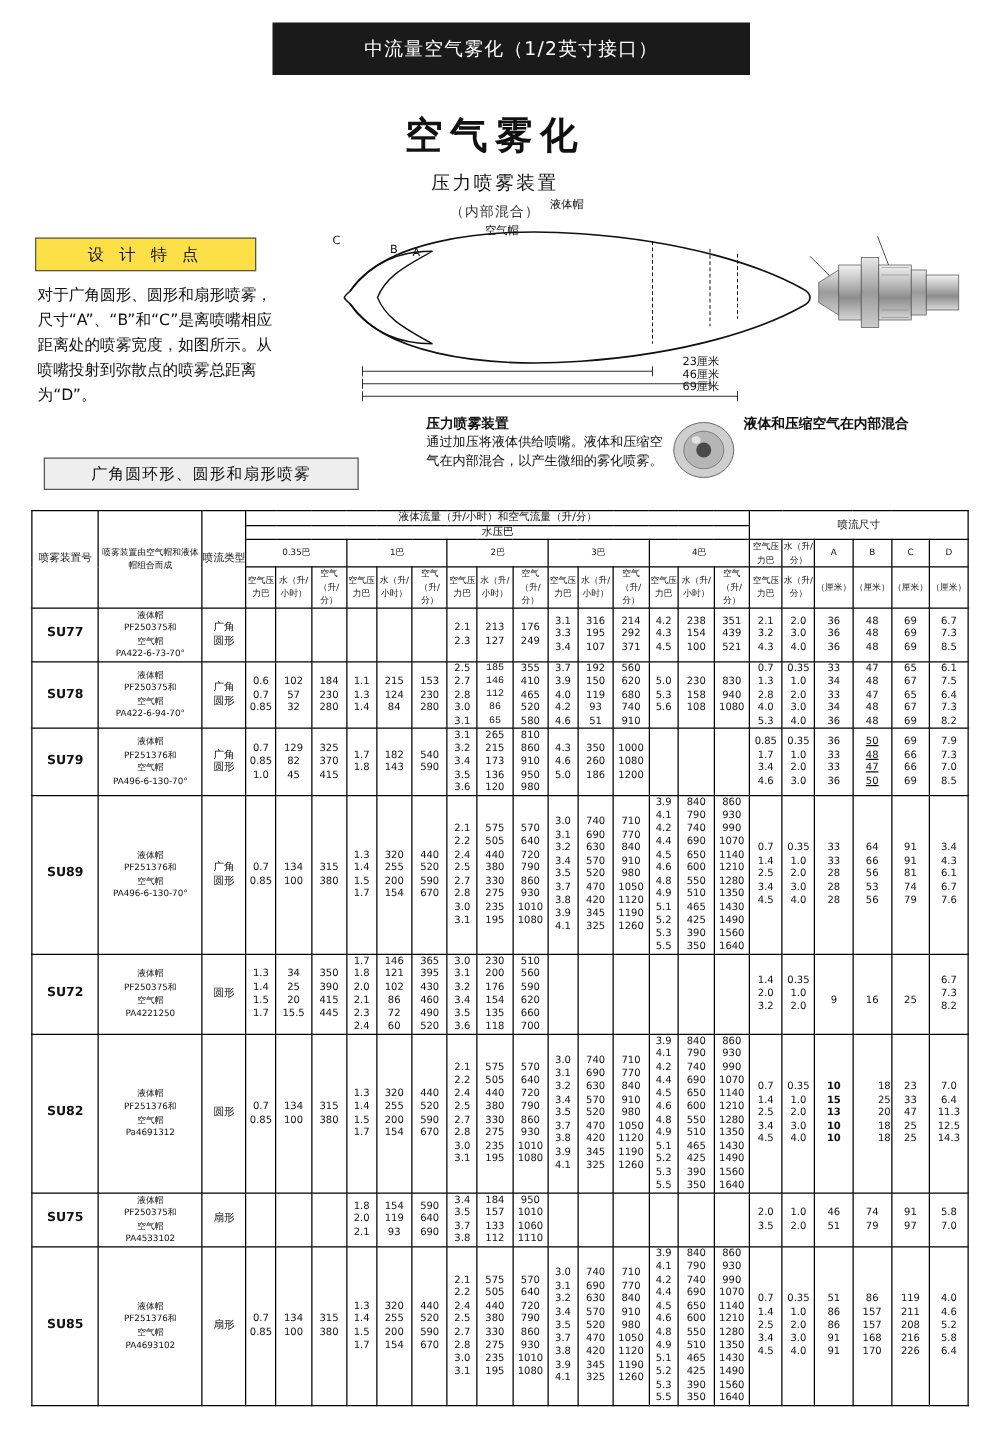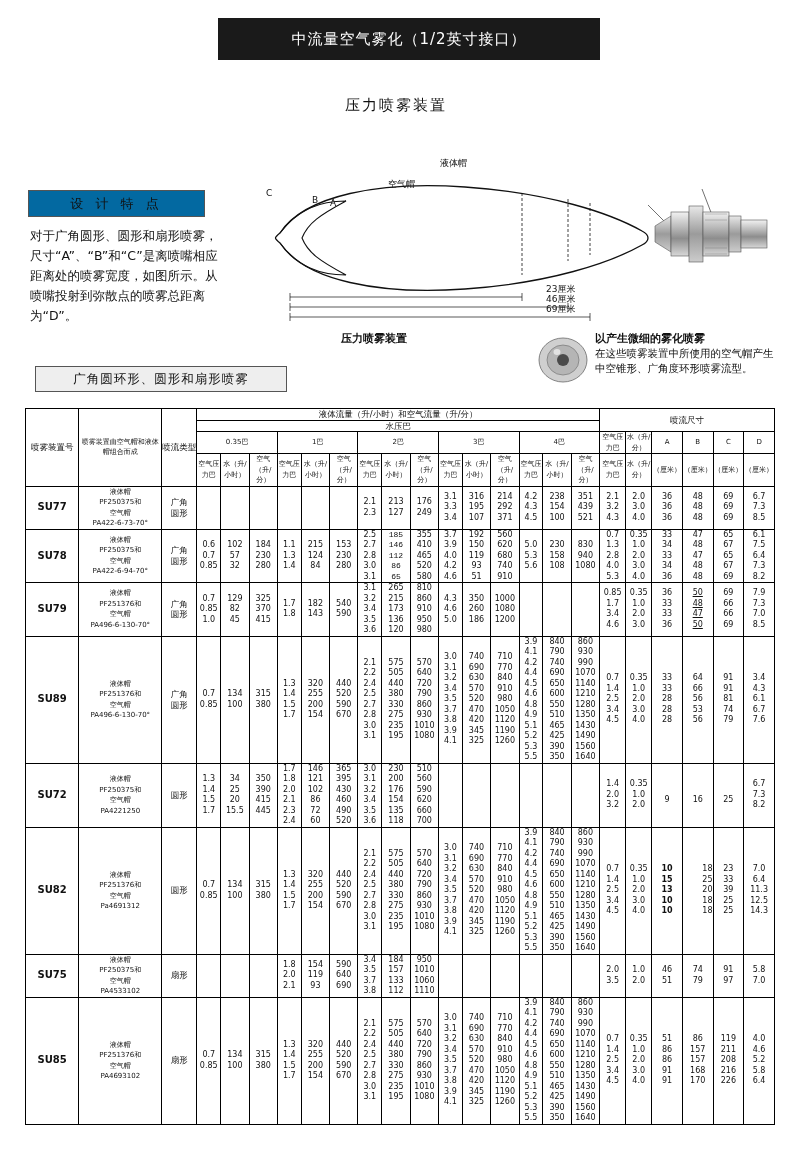--- a/index.html
+++ b/index.html
@@ -20,21 +20,21 @@
   }
   
   .title-block{position:absolute;left:246px;top:88px;width:300px;text-align:center;}
   .t1{font-size:30px;font-weight:bold;letter-spacing:6px;color:#111;}
   .t2{font-size:15px;letter-spacing:2px;margin-top:8px;color:#111;}
   .t3{font-size:11px;letter-spacing:1px;margin-top:6px;color:#333;}
 
   
   .feat-head{
     position:absolute;left:28px;top:190px;width:175px;height:25px;
-    border:1px solid #555;background:#0369a1;
+    border:1px solid #555;background:#fde047;
     display:flex;align-items:center;justify-content:center;
     font-size:13px;letter-spacing:4px;
   }
   .feat-body{
     position:absolute;left:30px;top:226px;width:190px;
     font-size:12.5px;line-height:20px;color:#111;
   }
   .wide-head{
     position:absolute;left:35px;top:366px;width:250px;height:24px;
     border:1px solid #555;background:#eeeeee;
@@ -85,21 +85,23 @@
   .numcell{font-size:8px;line-height:10.5px;white-space:pre-line;}
 </style>
 </head>
 <body>
 
 <div class="banner">
   <span>中流量空气雾化（1/2英寸接口）</span>
 </div>
 
 <div class="title-block">
+  <div class="t1">空气雾化</div>
   <div class="t2">压力喷雾装置</div>
+  <div class="t3">（内部混合）</div>
 </div>
 
 <div class="feat-head">
   <span>设 计 特 点</span>
 </div>
 <div class="feat-body">对于广角圆形、圆形和扇形喷雾，尺寸“A”、“B”和“C”是离喷嘴相应距离处的喷雾宽度，如图所示。从喷嘴投射到弥散点的喷雾总距离为“D”。</div>
 <div class="wide-head">
   <span>广角圆环形、圆形和扇形喷雾</span>
 </div>
 
@@ -162,24 +164,24 @@
 
 <svg class="cap-art" viewBox="0 0 52 48">
   <ellipse cx="26" cy="24" rx="24" ry="22" fill="#cfcfcf" stroke="#6a6a6a" stroke-width="0.8"></ellipse>
   <ellipse cx="26" cy="24" rx="16" ry="15" fill="#b5b5b5" stroke="#6a6a6a" stroke-width="0.6"></ellipse>
   <ellipse cx="26" cy="24" rx="6" ry="6" fill="#4a4a4a"></ellipse>
   <ellipse cx="20" cy="16" rx="3.5" ry="3" fill="#eeeeee" opacity="0.8"></ellipse>
 </svg>
 
 <div class="cap-left">
   <b>压力喷雾装置</b><br>
+  <span>通过加压将液体供给喷嘴。液体和压缩空气在内部混合，以产生微细的雾化喷雾。</span>
 </div>
 <div class="cap-right">
-  <b>以产生微细的雾化喷雾</b><br>
-  <span>在这些喷雾装置中所使用的空气帽产生中空锥形、广角度环形喷雾流型。</span>
+  <b>液体和压缩空气在内部混合</b><br>
 </div>
 
 <table class="spec">
   <thead>
     <tr>
       <th rowspan="4" style="width:46px" class="hdr-main">
         <span>喷雾装置号</span>
       </th>
       <th rowspan="4" style="width:72px" class="hdr-sm">
         <span>喷雾装置由空气帽和液体帽组合而成</span>
@@ -813,21 +815,21 @@
 13
 10
 10</td>
         <td class="numcell" style="white-space: pre-line; text-align: right;">18
 25
 20
 18
 18</td>
         <td class="numcell" style="white-space: pre-line;">23
 33
-39
+47
 25
 25</td>
         <td class="numcell" style="white-space: pre-line;">7.0
 6.4
 11.3
 12.5
 14.3</td>
       </tr>
       <tr>
         <td class="model" style="white-space: pre-line;">SU75</td>

